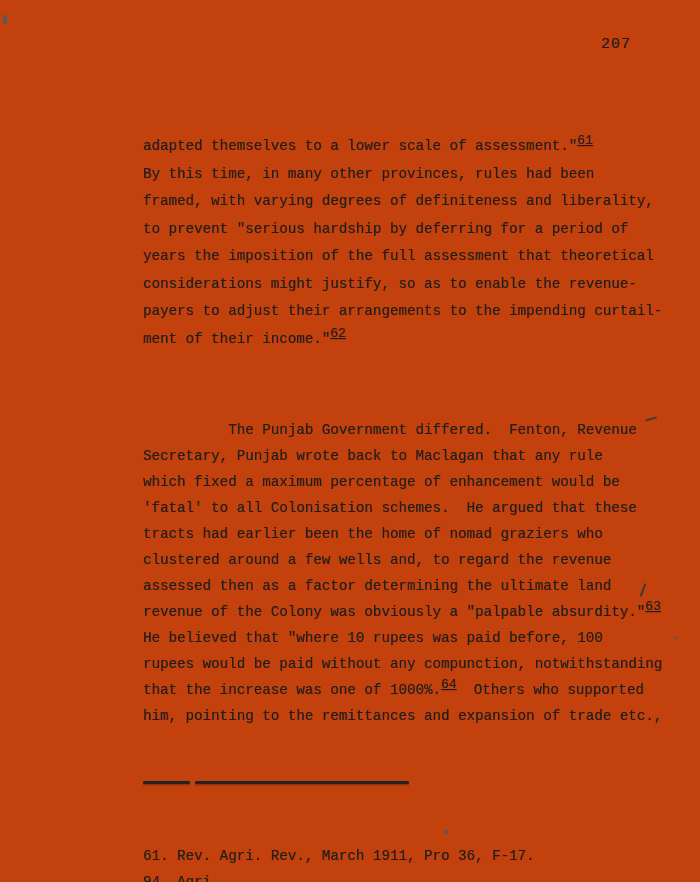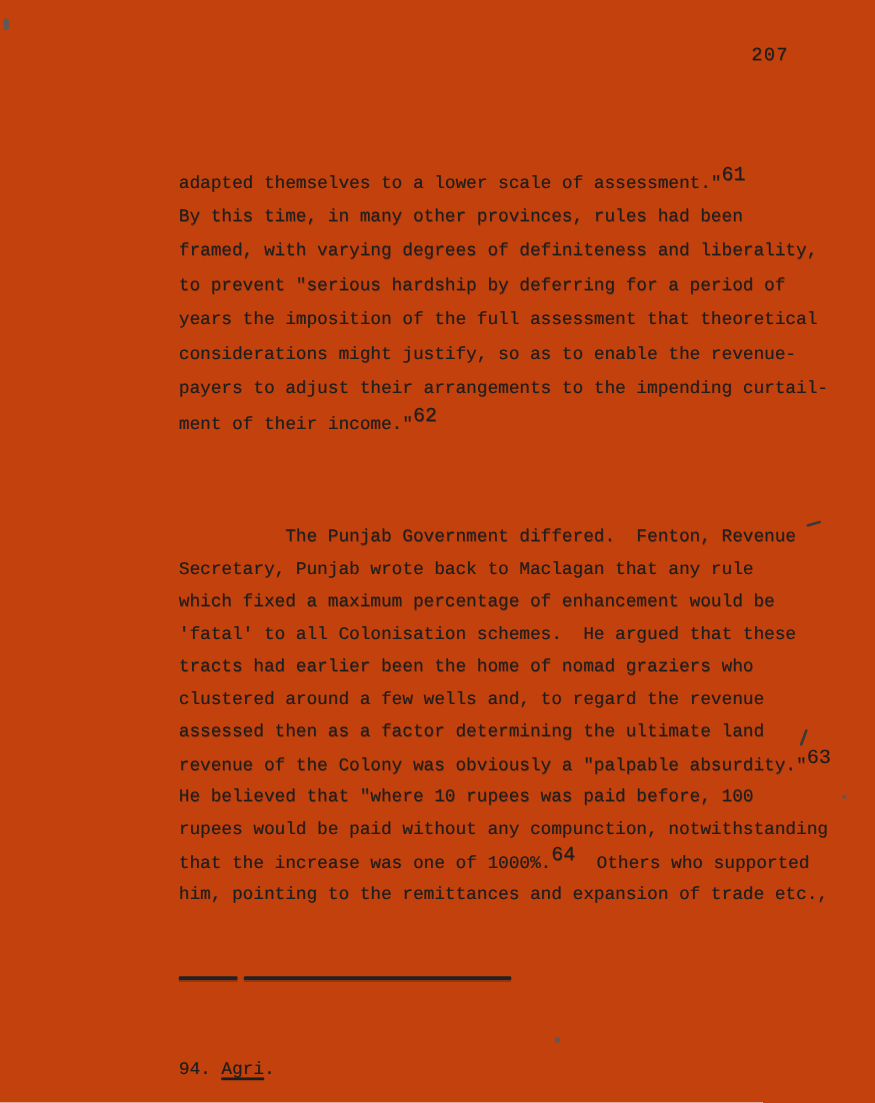--- a/index.html
+++ b/index.html
@@ -32,21 +32,22 @@
     width: 535px;
     white-space: pre;
   }
   .line { line-height: 17px; }
   .para1 .line { height: 27.5px; }
   .para2 { margin-top: 16px; }
   .para2 .line { height: 26px; }
   .sup {
     position: relative;
     top: -6px;
-    font-size: 16px;
+    font-size: 13px;
+    text-decoration: underline;
   }
   .u {
     text-decoration: underline;
     text-underline-offset: 2.5px;
     text-decoration-thickness: 1.5px;
   }
   .fnsep {
     margin-top: -1px;
     width: 266px;
     height: 3px;
@@ -90,21 +91,21 @@
 
     <div class="para para1"><div class="line"><span>adapted themselves to a lower scale of assessment."</span><span class="sup">61</span></div><div class="line"><span>By this time, in many other provinces, rules had been</span></div><div class="line"><span>framed, with varying degrees of definiteness and liberality,</span></div><div class="line"><span>to prevent "serious hardship by deferring for a period of</span></div><div class="line"><span>years the imposition of the full assessment that theoretical</span></div><div class="line"><span>considerations might justify, so as to enable the revenue-</span></div><div class="line"><span>payers to adjust their arrangements to the impending curtail-</span></div><div class="line"><span>ment of their income."</span><span class="sup">62</span></div></div>
 
     <div class="para para2"><div class="line"><span>          The Punjab Government differed.  Fenton, Revenue</span></div><div class="line"><span>Secretary, Punjab wrote back to Maclagan that any rule</span></div><div class="line"><span>which fixed a maximum percentage of enhancement would be</span></div><div class="line"><span>'fatal' to all Colonisation schemes.  He argued that these</span></div><div class="line"><span>tracts had earlier been the home of nomad graziers who</span></div><div class="line"><span>clustered around a few wells and, to regard the revenue</span></div><div class="line"><span>assessed then as a factor determining the ultimate land</span></div><div class="line"><span>revenue of the Colony was obviously a "palpable absurdity."</span><span class="sup">63</span></div><div class="line"><span>He believed that "where 10 rupees was paid before, 100</span></div><div class="line"><span>rupees would be paid without any compunction, notwithstanding</span></div><div class="line"><span>that the increase was one of 1000%.</span><span class="sup">64</span><span>  Others who supported</span></div><div class="line"><span>him, pointing to the remittances and expansion of trade etc.,</span></div></div>
 
     <div class="fnsep">
       <span class="seg seg1"></span>
       <span class="seg seg2"></span>
     </div>
 
-    <div class="fns"><div class="line"><span>94. </span><span class="u">Agri</span><span>.</span></div></div>
+    <div class="fns"><div class="line"><span>61. Rev. Agri. Rev., March 1911, Pro 36, F-17.</span></div><div class="line"><span>94. </span><span class="u">Agri</span><span>.</span></div></div>
 
   </div>
 
   <div class="mark mark1"></div>
   <div class="mark mark2"></div>
   <div class="speck speck1"></div>
   <div class="speck speck2"></div>
   <div class="speck speck3"></div>
 
 </div>

